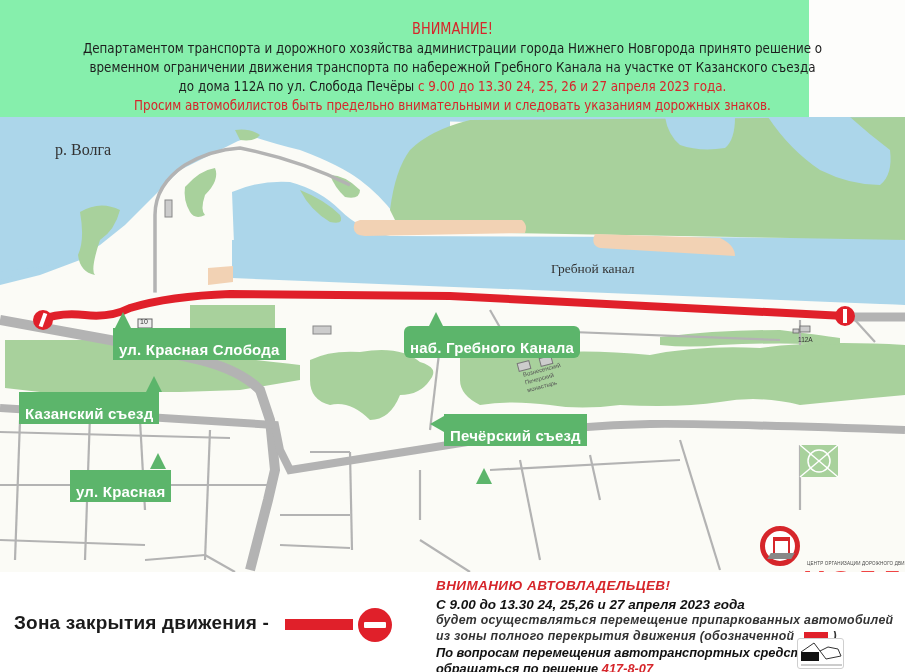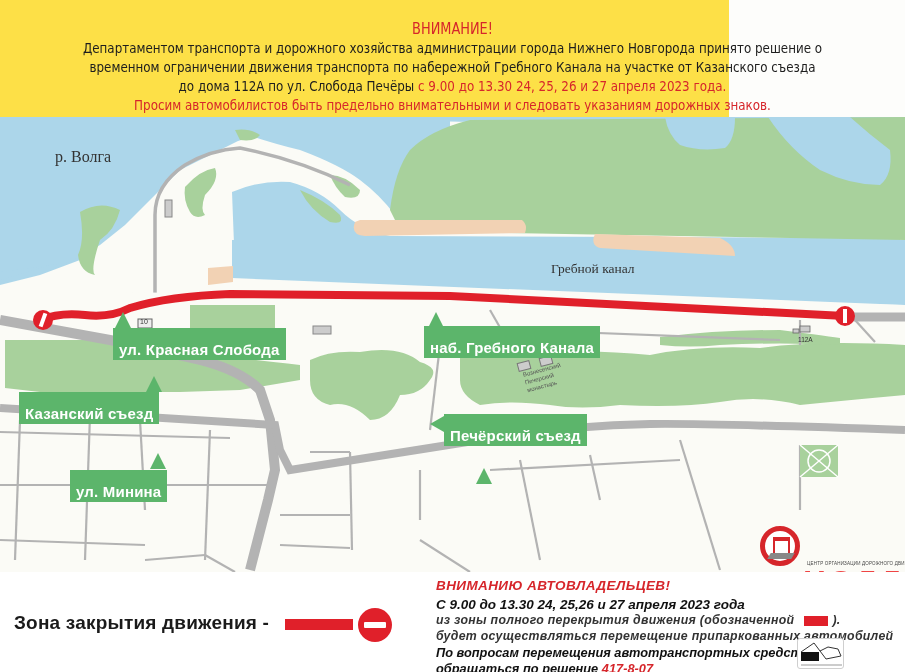--- a/index.html
+++ b/index.html
@@ -1,19 +1,19 @@
 <!DOCTYPE html>
 <html><head>
 <meta charset="utf-8">
 <style>
   * { margin:0; padding:0; box-sizing:border-box; }
   html, body { width:905px; height:672px; overflow:hidden; background:#fdfdfb; }
   body { position:relative; font-family:"Liberation Sans", sans-serif; }
 
-  .header { position:absolute; left:0; top:0; width:729px; height:117px; background:#fde047; text-align:center; }
+  .header { position:absolute; left:0; top:0; width:809px; height:117px; background:#86efac; text-align:center; }
   .header .title { position:absolute; top:20px; left:0; width:905px; color:#d6262b; font-size:15px; font-family:"DejaVu Sans", sans-serif; transform:scaleX(0.86); }
   .header .line { position:absolute; left:0; width:905px; font-size:14.2px; font-family:"DejaVu Sans", sans-serif; color:#1d1d1d; white-space:nowrap; transform:scaleX(0.84); transform-origin:center; }
   .header .l1 { top:40px; }
   .header .l2 { top:59px; }
   .header .l3 { top:78px; }
   .header .l4 { top:97px; color:#d6262b; }
   .red { color:#d6262b; }
 
   .map { position:absolute; left:0; top:117px; width:905px; height:455px; overflow:hidden; }
   .map svg { position:absolute; left:0; top:0; }
@@ -148,66 +148,66 @@
     <g>
       <circle cx="43" cy="320" r="10" fill="#e0202a"></circle>
       <rect x="41" y="313" width="4" height="14" fill="#fff" transform="rotate(20 43 320)"></rect>
     </g>
     <g>
       <circle cx="845" cy="316" r="10" fill="#e0202a"></circle>
       <rect x="843" y="309" width="4" height="14" fill="#fff"></rect>
     </g>
   </svg>
 
-  <div class="map-text" style="left:55px; top:24px; font-size:16px;margin-top:7px;">р. Волга</div>
+  <div class="map-text" style="left:55px; top:24px; font-size:16px;">р. Волга</div>
   <div class="map-text" style="left:551px; top:144px; font-size:13.5px;">Гребной канал</div>
 
   <div class="map-text" style="left:140px; top:201px; font-size:7px; font-family:'Liberation Sans',sans-serif;">10</div>
   <div class="map-text" style="left:798px; top:219px; font-size:6.5px; font-family:'Liberation Sans',sans-serif;">112А</div>
 
   <div style="position:absolute; left:522px; top:254px; font-size:6px; color:#555; line-height:8px; transform:rotate(-15deg); transform-origin:left top; font-family:'Liberation Sans',sans-serif;">
     <div>Вознесенский</div>
     <div>Печерский</div>
     <div>монастырь</div>
   </div>
 
   <div class="tri" style="left:115px; top:195px;"></div>
   <div class="label" style="left:113px; top:211px;">ул. Красная Слобода</div>
 
   <div class="tri" style="left:428px; top:195px;"></div>
-  <div class="label" style="left:424px; top:209px;">наб. Гребного Канала</div>
+  <div class="label" style="left:404px; top:209px;border-radius:6px;">наб. Гребного Канала</div>
 
   <div class="tri" style="left:146px; top:259px;"></div>
   <div class="label" style="left:19px; top:275px;">Казанский съезд</div>
 
   <div class="tri-left" style="left:430px; top:299px;"></div>
   <div class="label" style="left:444px; top:297px;">Печёрский съезд</div>
 
   <div class="tri" style="left:150px; top:336px;"></div>
-  <div class="label" style="left:70px; top:353px;">ул. Минина</div>
+  <div class="label" style="left:70px; top:353px;">ул. Красная</div>
 
   <div class="tri" style="left:476px; top:351px;"></div>
 </div>
 
 <div class="logo">
   <div class="ring"></div>
   <div class="name">ЦОДД</div>
   <div class="sub">ЦЕНТР ОРГАНИЗАЦИИ ДОРОЖНОГО ДВИЖЕНИЯ</div>
 </div>
 
 <div class="footer">
   <div class="legend-text">Зона закрытия движения -</div>
   <div class="legend-line"></div>
   <div class="legend-sign"></div>
 
   <div class="notice">
     <div class="n-title">ВНИМАНИЮ АВТОВЛАДЕЛЬЦЕВ!</div>
     <div class="n-dates">С 9.00 до 13.30  24, 25,26 и 27 апреля 2023 года</div>
+    <div class="n-body">будет осуществляться перемещение припаркованных автомобилей</div>
     <div class="n-body"><span>из зоны полного перекрытия движения (обозначенной</span><span class="mark"></span><span>).</span></div>
-    <div class="n-body">будет осуществляться перемещение припаркованных автомобилей</div>
     <div class="n-ask">По вопросам перемещения автотранспортных средств</div>
     <div class="n-ask"><span>обращаться по решение </span><span class="red">417-8-07</span></div>
   </div>
 
   <div class="tow">
     <svg width="47" height="31" viewBox="0 0 47 31">
       <rect x="3" y="13" width="18" height="9" fill="#111"></rect>
       <path d="M3,13 L16,4 L22,12" stroke="#333" stroke-width="1" fill="none"></path>
       <path d="M22,12 L30,8 L40,10 L43,17 L28,20 Z" fill="#fff" stroke="#333" stroke-width="1"></path>
       <line x1="3" y1="26" x2="44" y2="26" stroke="#999" stroke-width="1"></line>

